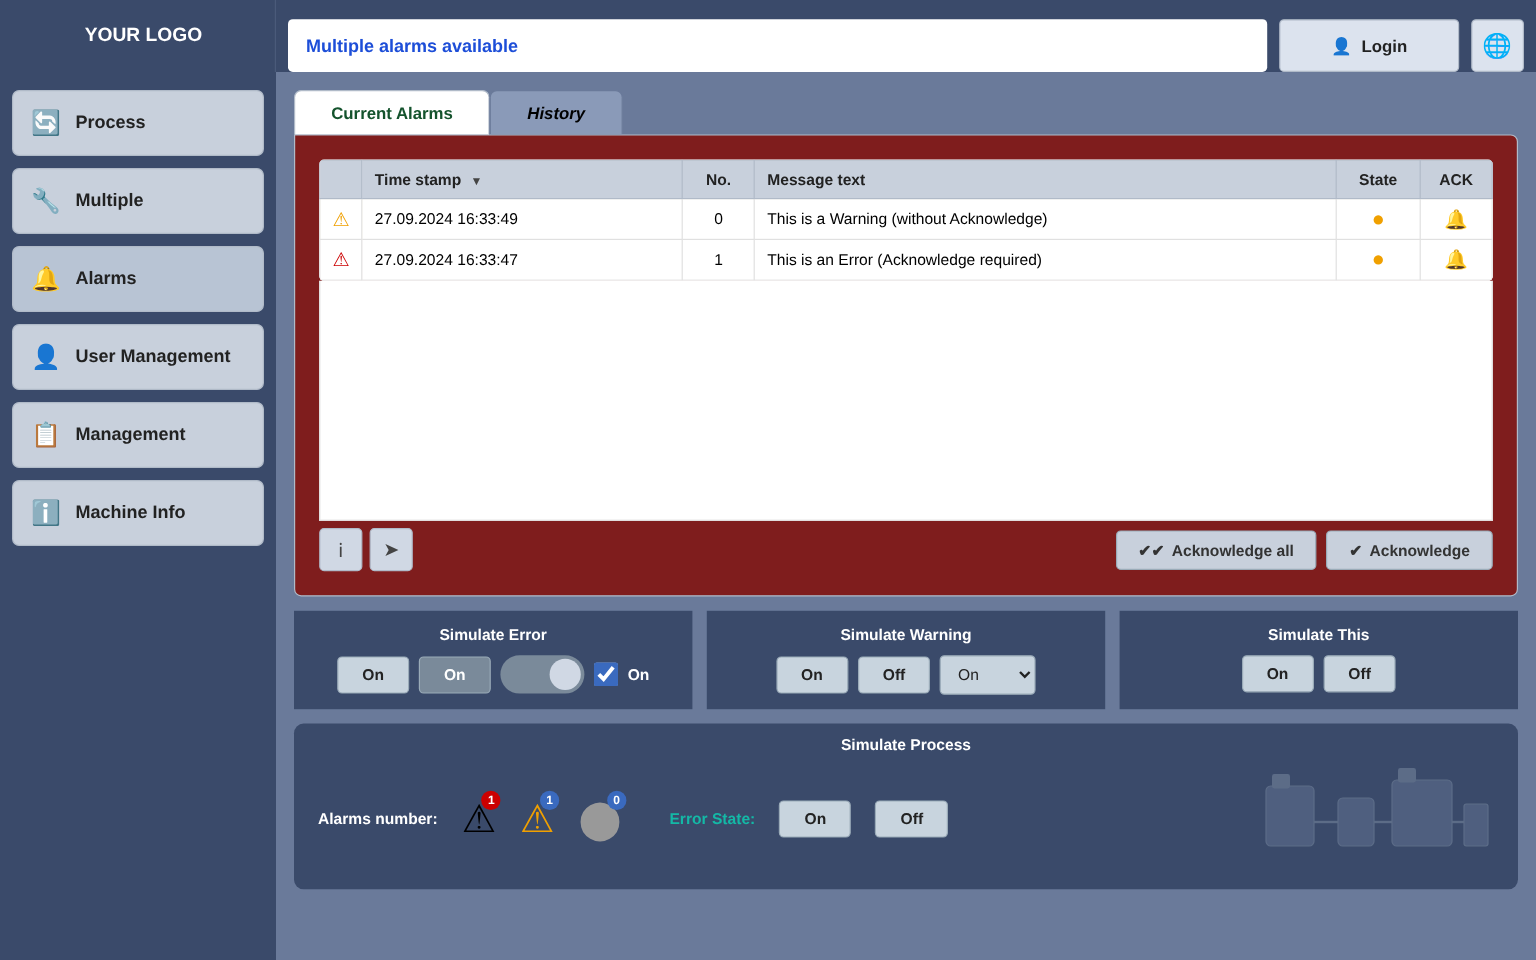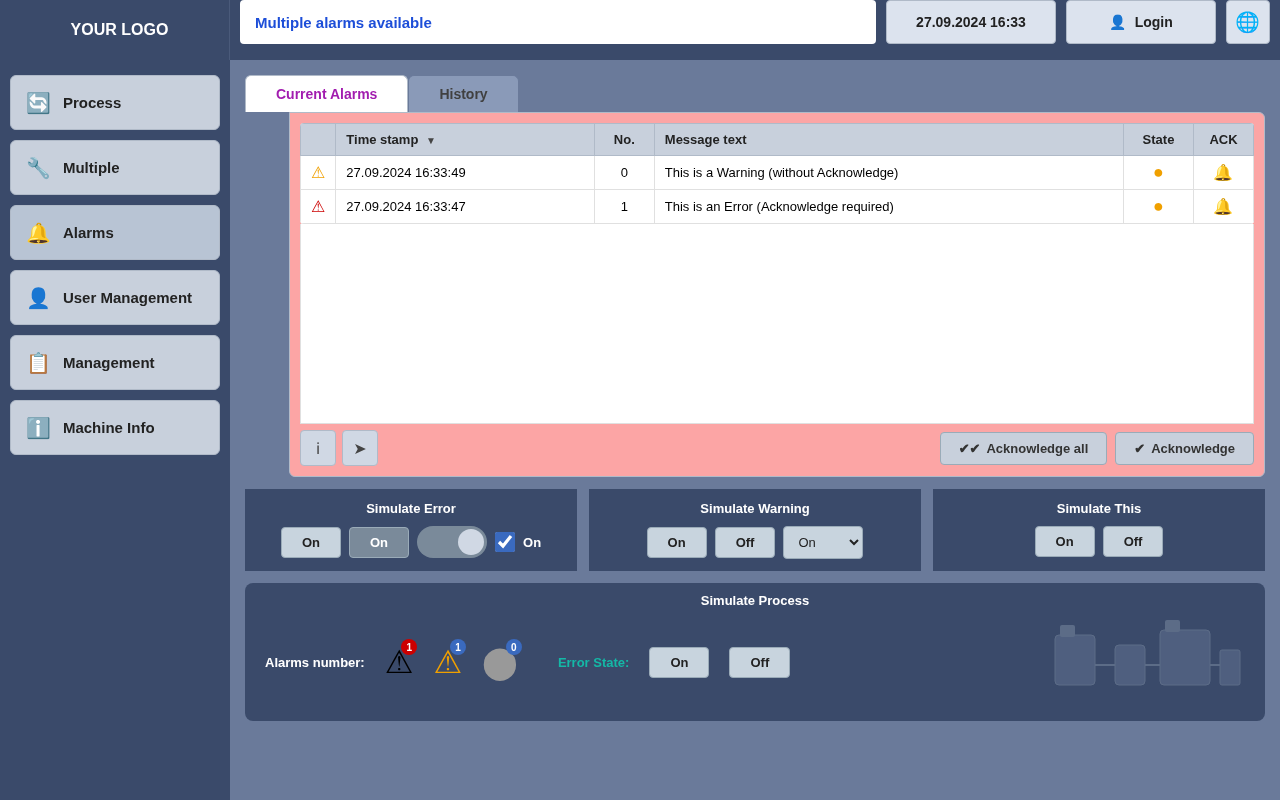--- a/index.html
+++ b/index.html
@@ -1,21 +1,21 @@
 <!DOCTYPE html>
 <html><head>
   <meta charset="utf-8">
   <style>
     * { box-sizing: border-box; margin: 0; padding: 0; }
     body { font-family: Arial, sans-serif; background: #5a6a8a; width: 1280px; height: 800px; overflow: hidden; }
 
     
     .header {
       display: flex;
-      align-items: flex-start;
+      align-items: flex-end;
       height: 60px;
       background: #3a4a6a;
       padding: 0 10px;
       gap: 10px;
     }
     .logo-box {
       width: 220px;
       background: #3a4a6a;
       display: flex;
       align-items: center;
@@ -137,36 +137,36 @@
       padding: 10px 30px;
       border-radius: 6px 6px 0 0;
       font-size: 14px;
       font-weight: bold;
       cursor: pointer;
       border: 1px solid #b0bac8;
       border-bottom: none;
     }
     .tab.active {
       background: white;
-      color: #a21caf;
+      color: #14532d;
       border-color: #b0bac8;
     }
     .tab.inactive {
       background: #8a9ab8;
-      color: #404040;
+      color: #000000;
       border-color: #6a7a9a;
+      font-style: italic;
     }
 
     
     .alarm-panel {
-      background: #fca5a5;
+      background: #7f1d1d;
       border: 1px solid #b0bac8;
       border-radius: 0 6px 6px 6px;
-      padding: 10px;
-      margin-left: 44px;
+      padding: 20px;
     }
 
     
     .alarm-table {
       width: 100%;
       border-collapse: collapse;
       background: white;
       border-radius: 4px;
       overflow: hidden;
     }
@@ -385,23 +385,20 @@
   </style>
 </head>
 <body>
 
 <div class="header">
   <div class="logo-box">
     <span>YOUR LOGO</span>
   </div>
   <div class="alarm-banner">
     <span>Multiple alarms available</span>
-  </div>
-  <div class="datetime-box">
-    <span>27.09.2024 16:33</span>
   </div>
   <div class="login-btn">
     <span>👤</span>
     <span>Login</span>
   </div>
   <div class="globe-btn">
     <span>🌐</span>
   </div>
 </div>
 

